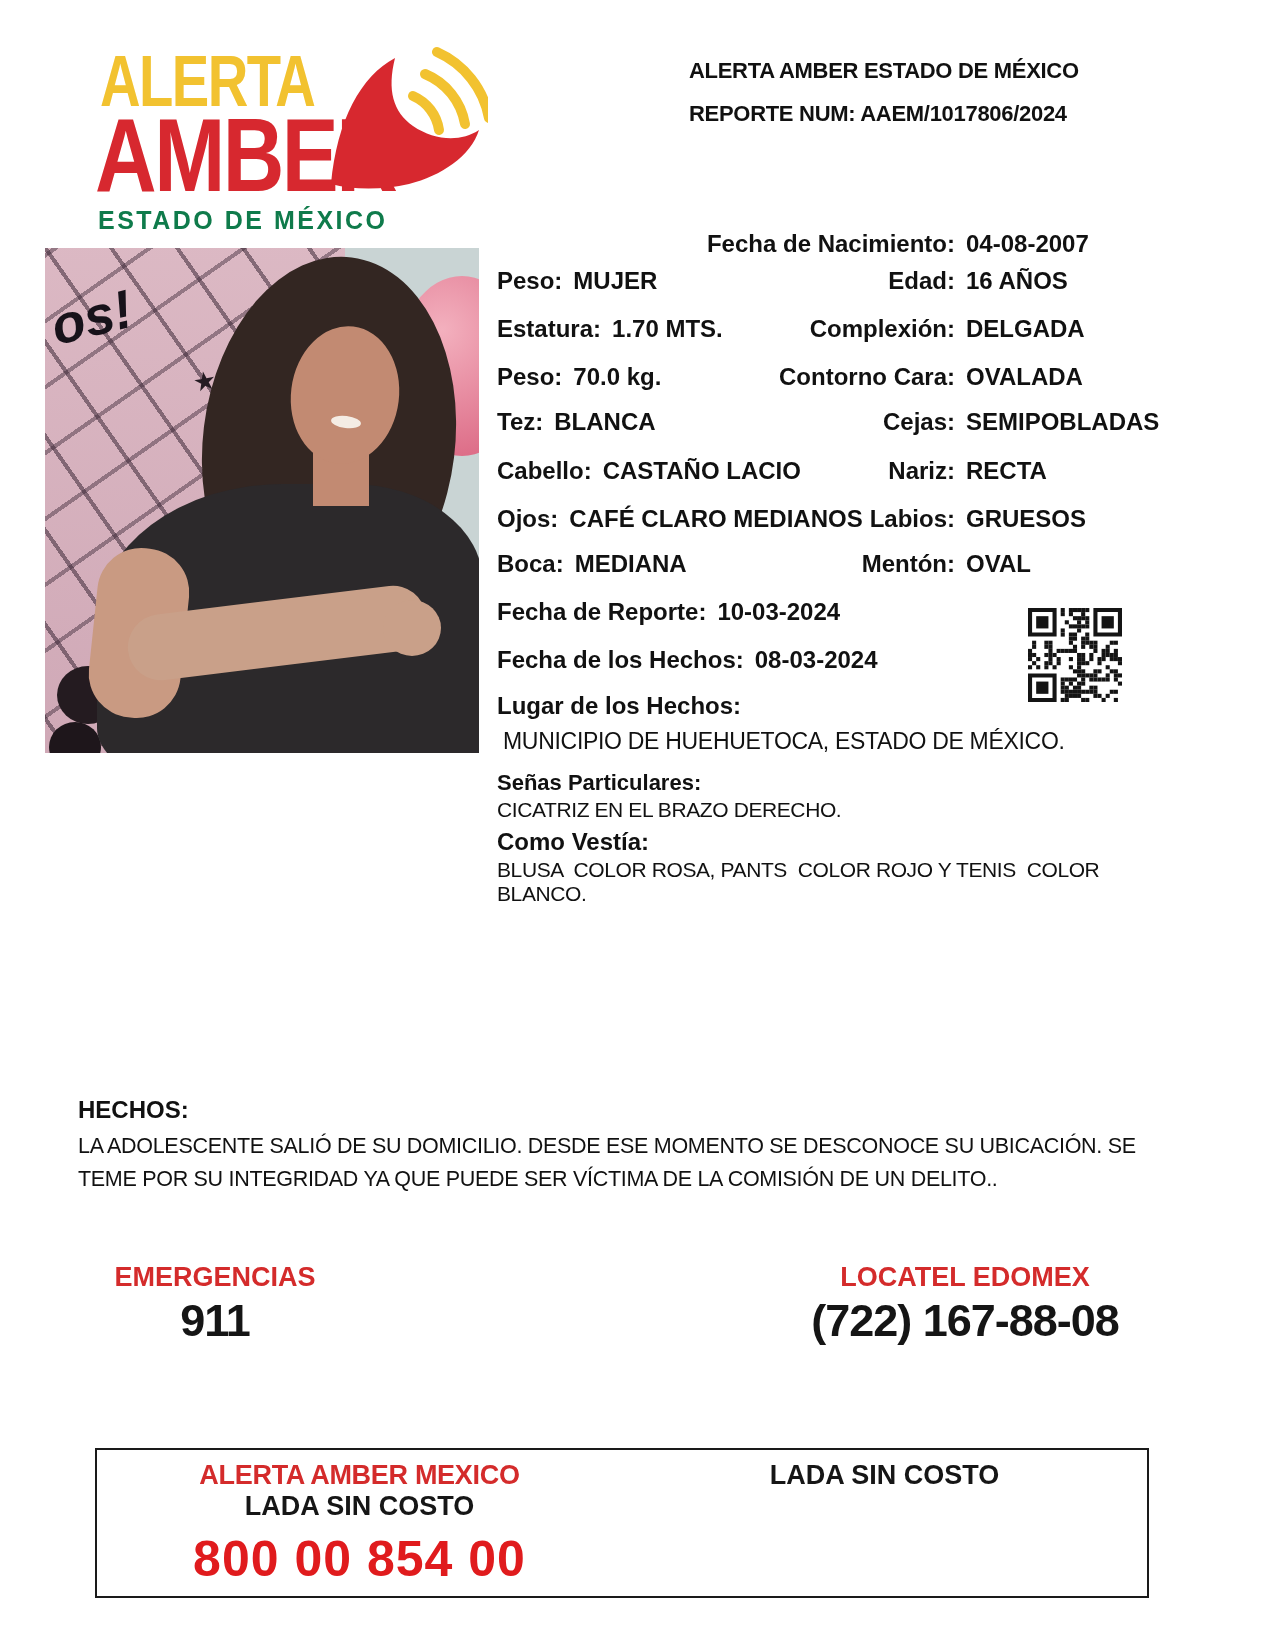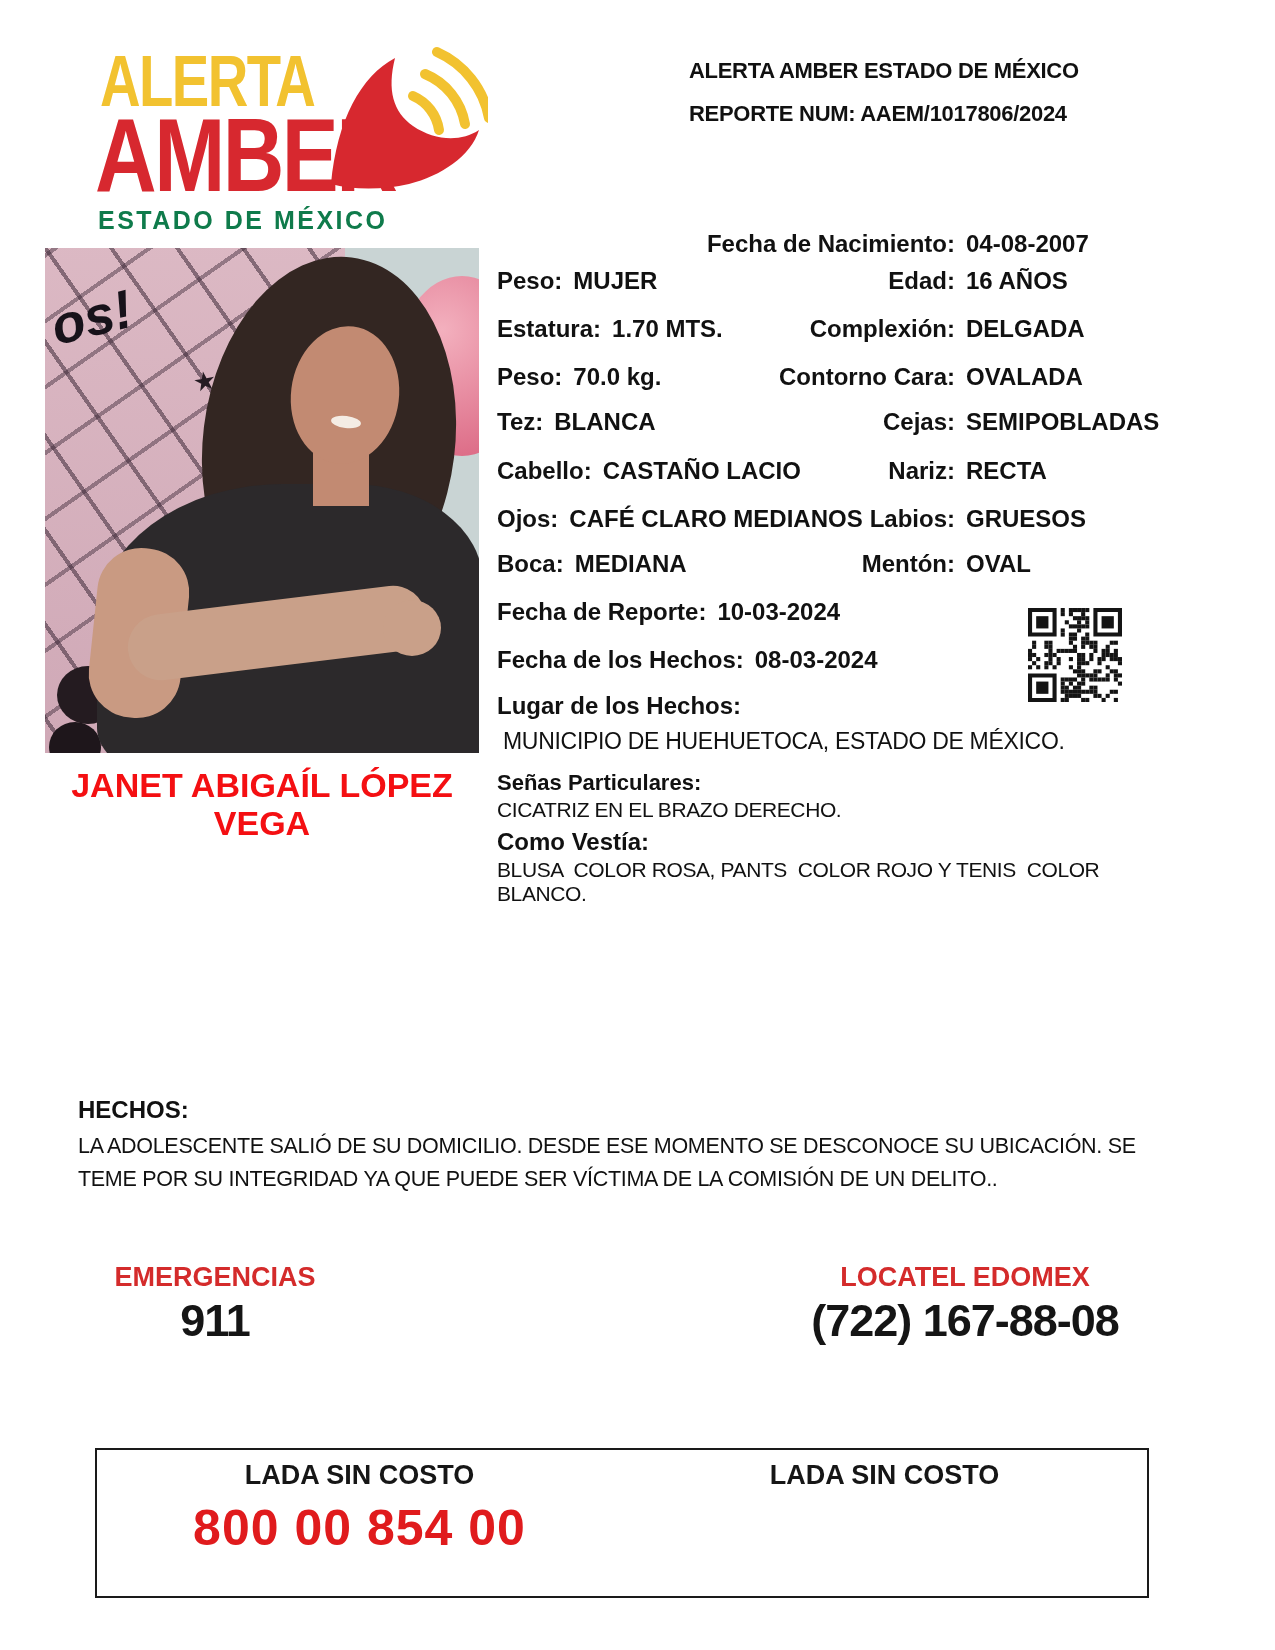--- a/index.html
+++ b/index.html
@@ -129,21 +129,20 @@
     <div class="girl-shirt"></div>
     <div class="girl-torso"></div>
     <div class="girl-neck"></div>
     <div class="girl-face"></div>
     <div class="girl-smile"></div>
     <div class="girl-upperarm"></div>
     <div class="girl-forearm"></div>
     <div class="girl-hand"></div>
   </div>
 
-  <div class="name-caption">JANET ABIGAÍL LÓPEZ VEGA</div>
 
   <div class="details">
 
     <div class="drow" style="top:0px">
       <span class="rlab">Fecha de Nacimiento:</span>
       <span class="rval">04-08-2007</span>
     </div>
 
     <div class="drow" style="top:37px">
       <span class="pair-left"><span>Peso:</span><span class="val">MUJER</span></span>
@@ -390,20 +389,21 @@
     <div class="clabel">EMERGENCIAS</div>
     <div class="cnumber">911</div>
   </div>
   <div class="contact c3">
     <div class="clabel">LOCATEL EDOMEX</div>
     <div class="cnumber">(722) 167-88-08</div>
   </div>
 
   <div class="footer-box">
     <div class="fcell">
+      <div class="ftitle">ALERTA AMBER MEXICO</div>
       <div class="fsub">LADA SIN COSTO</div>
       <div class="fnumber">800 00 854 00</div>
     </div>
     <div class="fcell">
       <div class="fsub">LADA SIN COSTO</div>
     </div>
   </div>
 
 </div>
 

